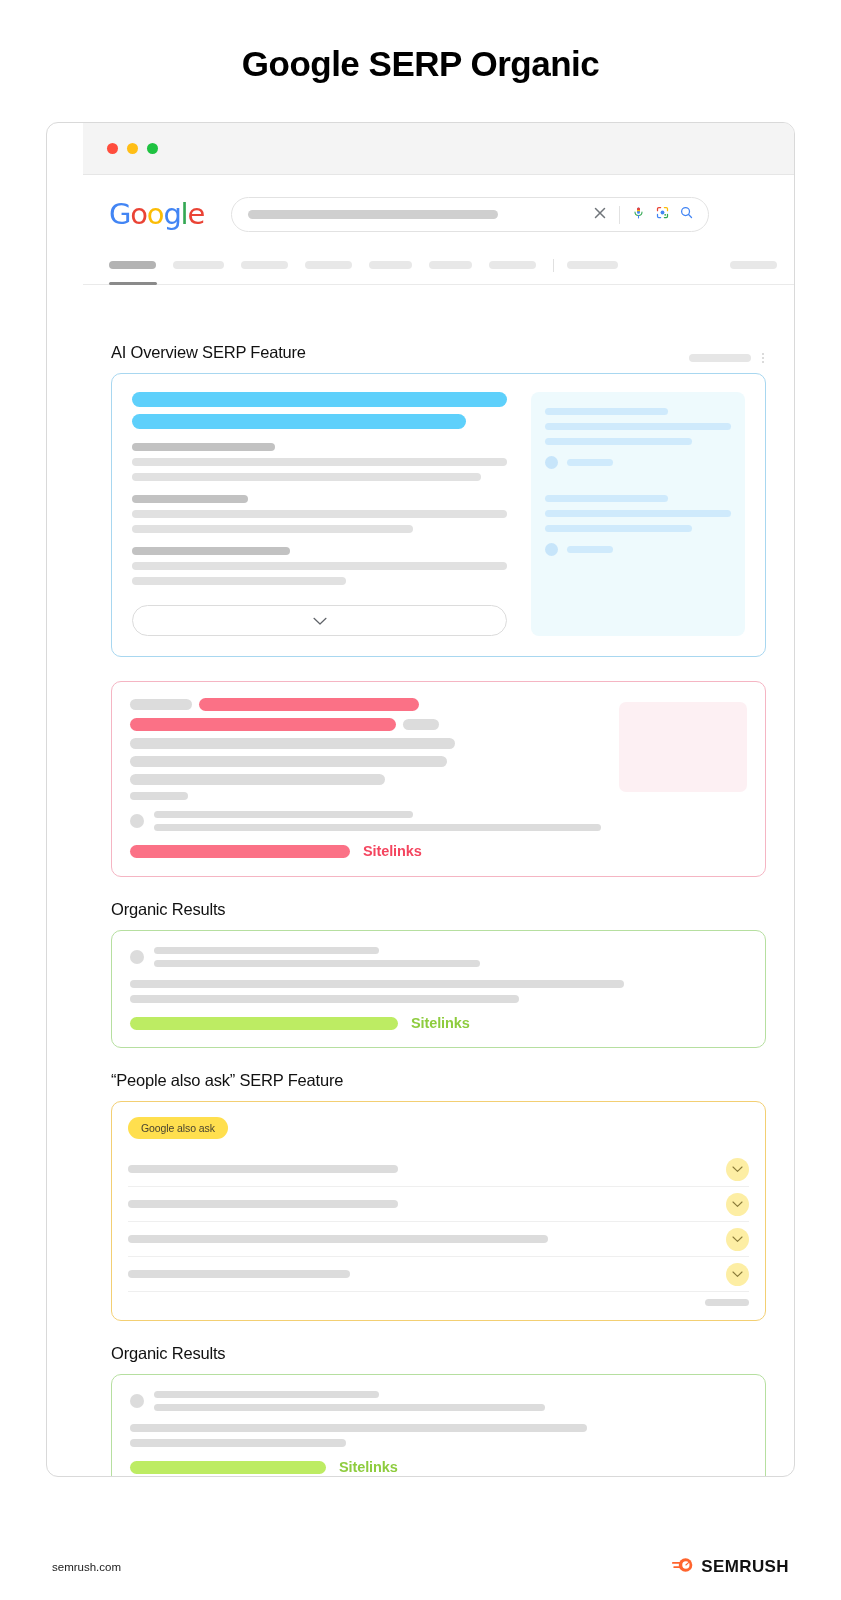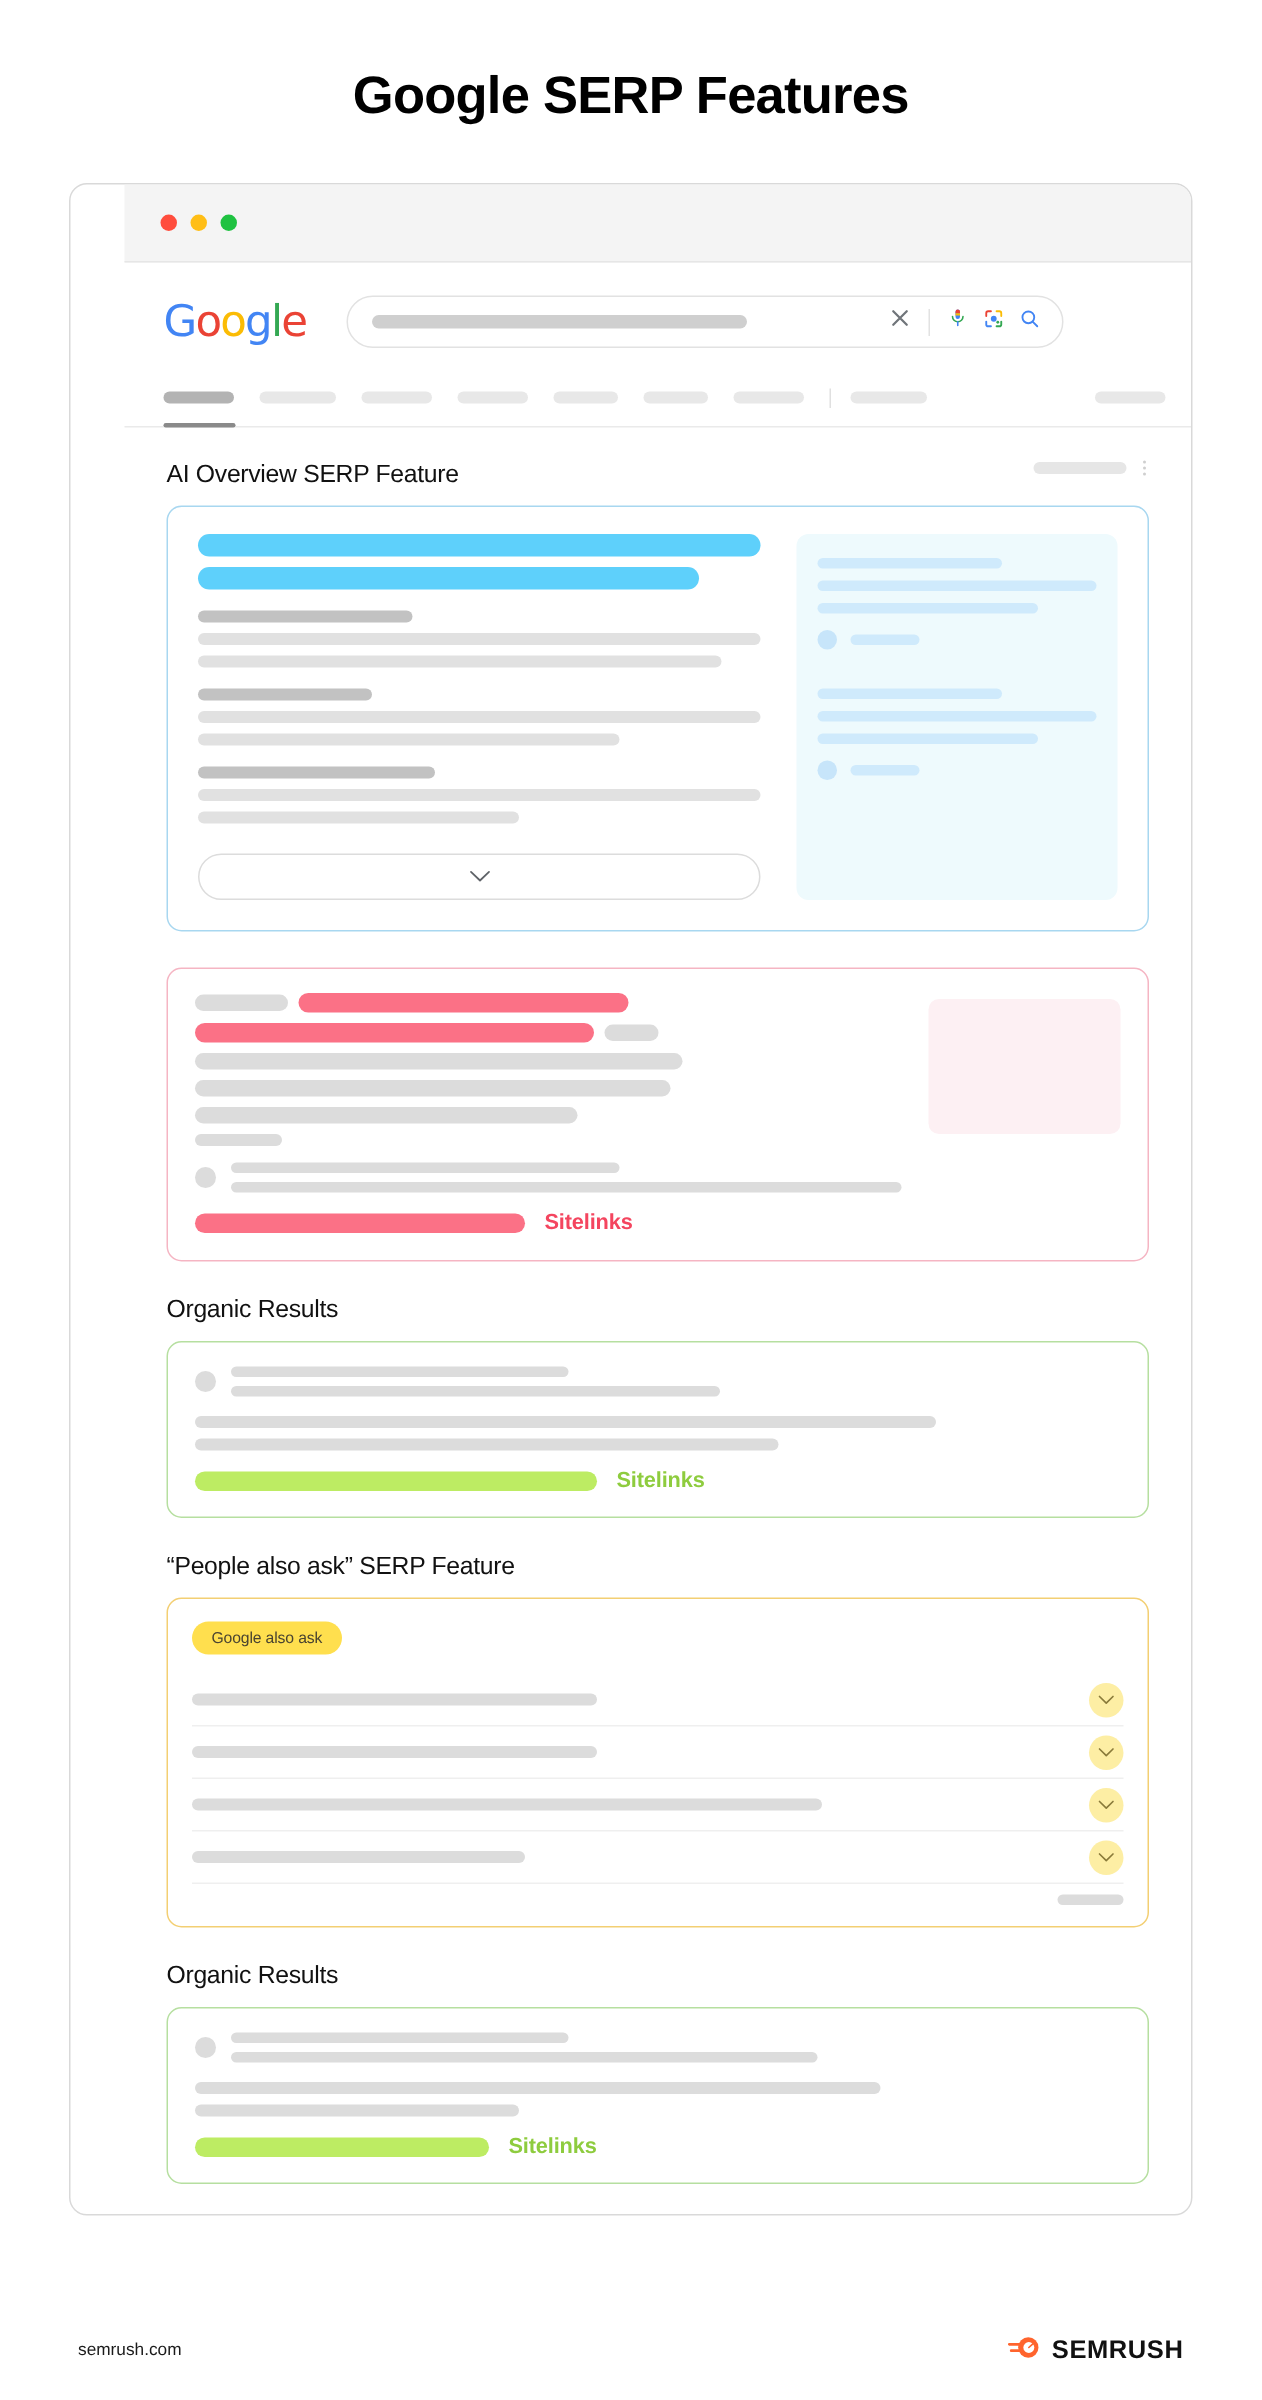--- a/index.html
+++ b/index.html
@@ -122,21 +122,21 @@
 
   
   .content { padding: 22px 28px 0 28px; }
   .section-label {
     font-size: 16.5px;
     color: #111111;
     font-weight: 400;
     letter-spacing: -0.2px;
     margin-bottom: 11px;
   }
-  .label-row { display: flex; align-items: flex-start; }
+  .label-row { display: flex; align-items: center; margin-top: 36px; }
   .label-row .right-stub {
     margin-left: auto;
     display: flex;
     align-items: center;
     gap: 11px;
     padding-right: 2px;
   }
   .stub-pill { width: 62px; height: 8px; border-radius: 4px; background: #e6e6e6; }
   .kebab { display: flex; flex-direction: column; gap: 2px; align-items: center; }
   .kebab i { width: 2px; height: 2px; background: #cfcfcf; border-radius: 50%; display: block; }
@@ -273,21 +273,21 @@
     font-weight: 700;
     letter-spacing: 0.4px;
     color: #111111;
   }
 </style>
 </head>
 <body>
 
 <div class="page">
 
-  <h1 class="page-title">Google SERP Features</h1>
+  <h1 class="page-title">Google SERP Organic</h1>
 
   <div class="browser">
 
     <div class="browser-topbar">
       <span class="dot red"></span>
       <span class="dot yellow"></span>
       <span class="dot green"></span>
     </div>
 
     <div class="search-row">

